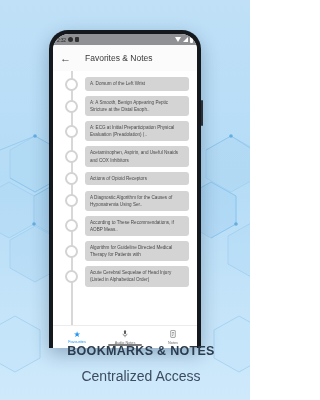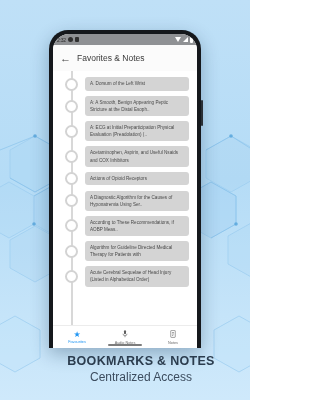--- a/index.html
+++ b/index.html
@@ -80,21 +80,21 @@
     padding: 0 7px;
     flex: 0 0 auto;
   }
   .back-arrow {
     font-size: 11px; color: #3c3c3c; line-height: 1;
     cursor: pointer; width: 13px; text-align:left;
   }
   .appbar-title {
     font-size: 8.5px;
     color: #3a3a3a;
-    margin-left: 4px;
+    margin-left: 12px;
     white-space: nowrap;
   }
 
   
   .listwrap {
     flex: 1 1 auto;
     position: relative;
     background: #ffffff;
     overflow: hidden;
     padding: 6px 0 0 0;
@@ -175,23 +175,23 @@
     text-align: center;
     padding-left: 32px;
   }
   .cap-title {
     font-size: 12.5px;
     font-weight: bold;
     color: #2b3c4e;
     letter-spacing: 0.3px;
   }
   .cap-sub {
-    font-size: 12px;
+    font-size: 14px;
     color: #3c4c5e;
-    margin-top: 2px;
+    margin-top: 10px;
   }
 </style>
 </head>
 <body>
 
 <div id="root">
 
   <svg class="hexnet" viewBox="0 0 250 400" preserveAspectRatio="none">
     <g fill="none" stroke="#9ccdf0" stroke-width="1" opacity="0.75">
       <polygon points="10,150 35,136 60,150 60,178 35,192 10,178" fill="#a8d4f2" fill-opacity="0.45"></polygon>

